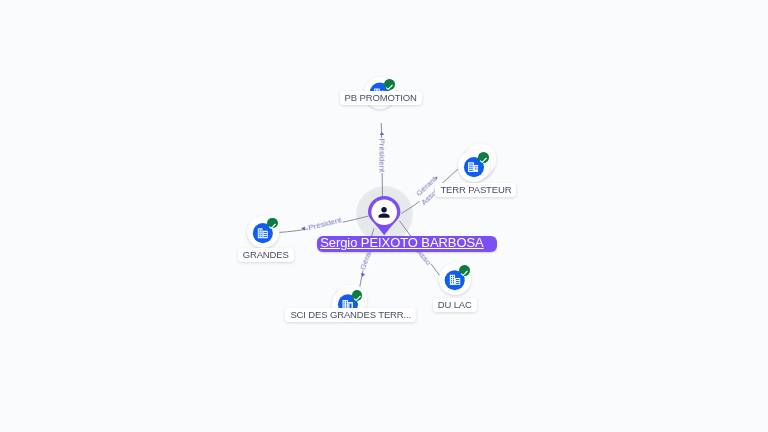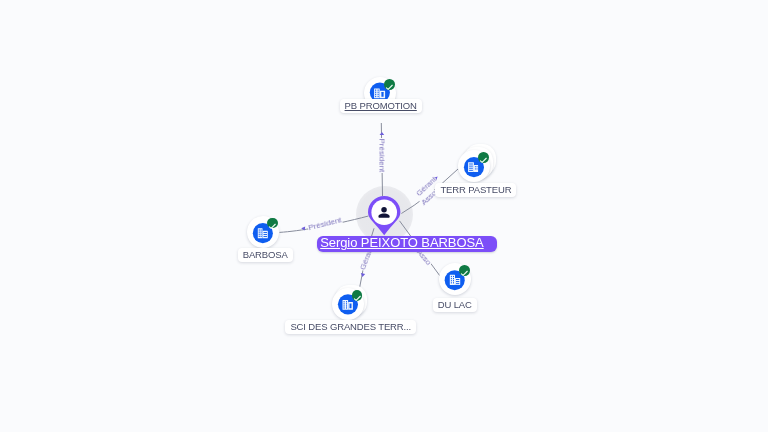--- a/index.html
+++ b/index.html
@@ -82,21 +82,21 @@
         <rect x="1.05" y="7.4" width="1.05" height="1.35"></rect>
           <rect x="3.5" y="7.4" width="1.05" height="1.35"></rect>
         <rect x="7.3" y="3.6" width="2.2" height="4.8" rx="0.2"></rect>
       </g>
     </svg>
     <div class="badge" style="left:19.8px;top:1.85px;width:10.8px;height:10.8px;">
       <svg width="10.8" height="10.8" viewBox="0 0 11 11">
         <path d="M2.45 5.95 L4.2 7.6 L8.4 3.3" fill="none" stroke="#e9fbf1" stroke-width="1.15" stroke-linecap="round" stroke-linejoin="round"></path>
       </svg>
     </div>
-    <div class="nlabel" style="left:-24.6px;top:22px;text-decoration:underline;">PB PROMOTION</div>
+    <div class="nlabel" style="left:-24.6px;top:14px;">PB PROMOTION</div>
   </div>
 
   <div class="node" style="left:458.2px;top:150.3px;">
     <div class="stack" style="left:6.8px;top:-6.2px;width:31px;height:31px;"></div>
     <div class="stack" style="left:3.4px;top:-3.1px;width:31.5px;height:31.5px;"></div>
     <div class="disc" style="left:0;top:0;width:32px;height:32px;"></div>
     <svg width="32" height="32" viewBox="0 0 32 32" style="position:absolute;left:0;top:0;">
       <circle cx="15.95" cy="17.15" r="10.05" fill="#0f5ef0"></circle>
       <g fill="#f0f7ff" transform="translate(10.1,12.3)">
         <rect x="0" y="0" width="5.8" height="9.8" rx="0.3"></rect>
@@ -141,21 +141,21 @@
         <rect x="5.7" y="3.8" width="3.5" height="0.9"></rect>
         <rect x="5.7" y="5.8" width="3.5" height="0.9"></rect>
         <rect x="5.7" y="7.8" width="3.5" height="0.9"></rect>
       </g>
     </svg>
     <div class="badge" style="left:19.8px;top:1.85px;width:10.8px;height:10.8px;">
       <svg width="10.8" height="10.8" viewBox="0 0 11 11">
         <path d="M2.45 5.95 L4.2 7.6 L8.4 3.3" fill="none" stroke="#e9fbf1" stroke-width="1.15" stroke-linecap="round" stroke-linejoin="round"></path>
       </svg>
     </div>
-    <div class="nlabel" style="left:-9.6px;top:32.1px;">BARBOSA</div>
+    <div class="nlabel" style="left:-9.6px;top:32.1px;">GRANDES</div>
   </div>
 
   <div class="node" style="left:439.1px;top:263.4px;">
     <div class="disc" style="left:0;top:0;width:32px;height:32px;"></div>
     <svg width="32" height="32" viewBox="0 0 32 32" style="position:absolute;left:0;top:0;">
       <circle cx="15.7" cy="17.25" r="10.05" fill="#0f5ef0"></circle>
       <g fill="#f0f7ff" transform="translate(10.8,11.7)">
         <rect x="0" y="0" width="5.2" height="10.2" rx="0.3"></rect>
         <rect x="5.3" y="3.3" width="5.1" height="6.9" rx="0.3"></rect>
       </g>
@@ -200,21 +200,21 @@
         <rect x="1.05" y="7.3" width="1.05" height="1.3"></rect>
           <rect x="3.5" y="7.3" width="1.05" height="1.3"></rect>
         <rect x="7.0" y="3.4" width="2.0" height="4.9" rx="0.2"></rect>
       </g>
     </svg>
     <div class="badge" style="left:19.8px;top:1.85px;width:10.8px;height:10.8px;">
       <svg width="10.8" height="10.8" viewBox="0 0 11 11">
         <path d="M2.45 5.95 L4.2 7.6 L8.4 3.3" fill="none" stroke="#e9fbf1" stroke-width="1.15" stroke-linecap="round" stroke-linejoin="round"></path>
       </svg>
     </div>
-    <div class="nlabel" style="left:-46.5px;top:32.0px;">SCI DES GRANDES TERR...</div>
+    <div class="nlabel" style="left:-46.5px;top:20px;">SCI DES GRANDES TERR...</div>
   </div>
 
   <div class="node" style="left:368px;top:196px;">
     <svg width="32" height="40" style="position:absolute;left:0;top:0;overflow:visible;">
       <path d="M16.2 39.2 C 7.0 26.5 0 23.2 0 16.2 A16.2 16.2 0 1 1 32.4 16.2 C32.4 23.2 25.4 26.5 16.2 39.2 Z" fill="#7c4ef8"></path>
       <circle cx="16.2" cy="16.2" r="12.8" fill="#ffffff"></circle>
       <g fill="#111438">
         <circle cx="16.05" cy="13.8" r="2.75"></circle>
         <path d="M16.05 17.5c-3.25 0-5.6 1.45-5.6 2.8v.6c0 .45.35.8.8.8h9.6c.45 0 .8-.35.8-.8v-.6c0-1.35-2.35-2.8-5.6-2.8z"></path>
       </g>

